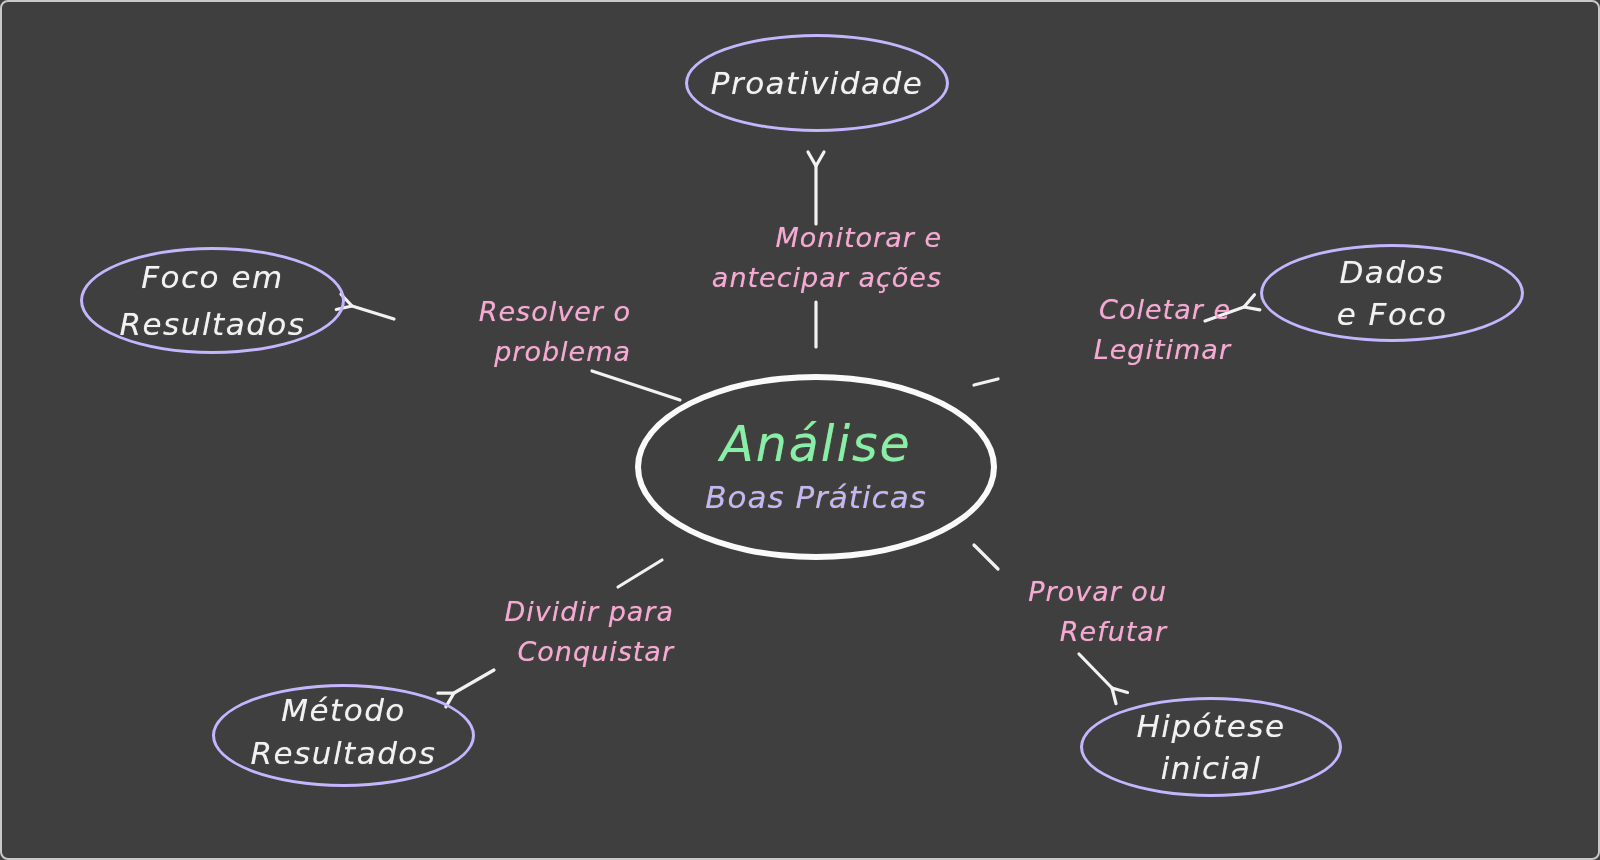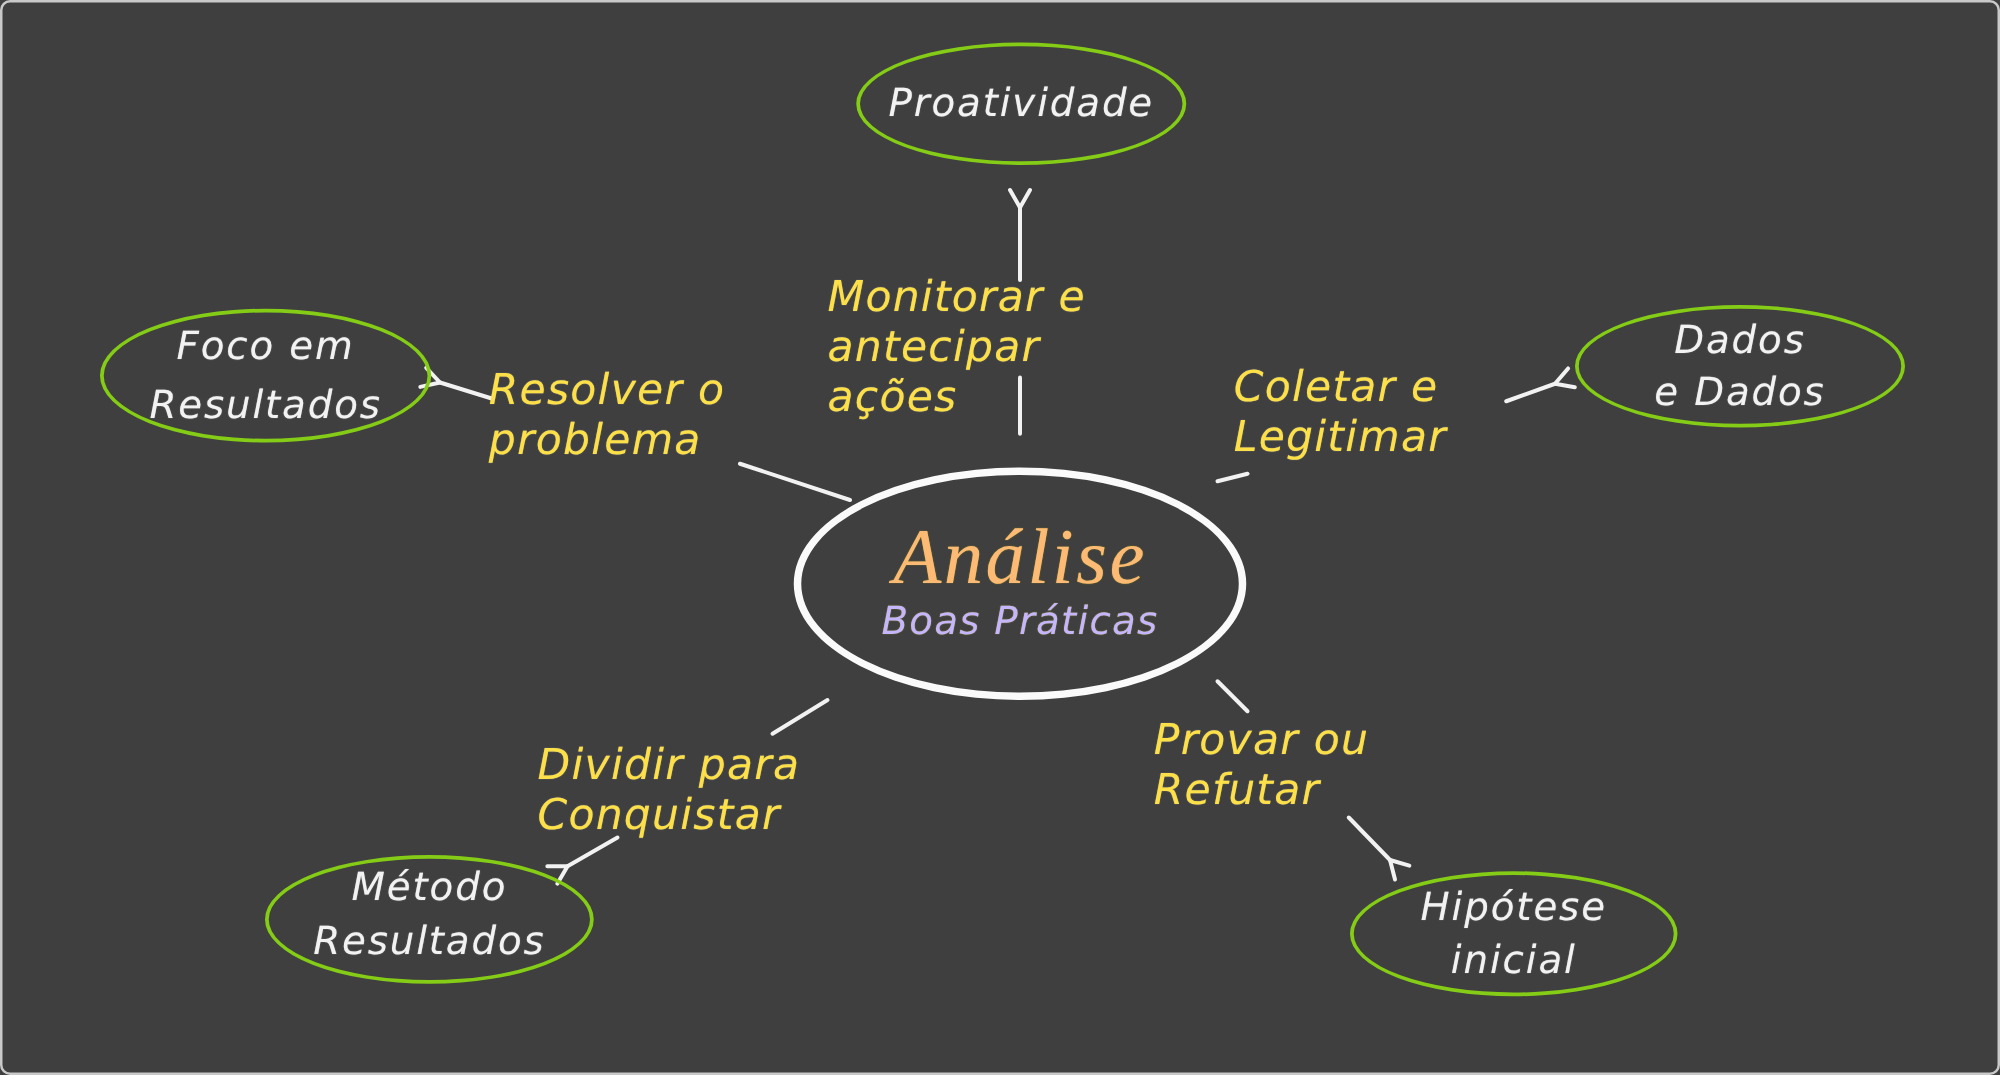--- a/index.html
+++ b/index.html
@@ -27,55 +27,54 @@
     width: 1600px;
     height: 860px;
     pointer-events: none;
   }
   .node {
     position: absolute;
     display: flex;
     flex-direction: column;
     align-items: center;
     justify-content: center;
-    border: 3px solid #84cc16;
+    border: 3px solid #c4b5fd;
     border-radius: 50%;
     color: #f2f2f2;
     text-align: center;
     font-size: 31px;
     line-height: 45px;
     letter-spacing: 1.5px;
     text-shadow: 0 0 1px rgba(255,255,255,0.45);
     box-sizing: border-box;
   }
   .node--center {
     border-width: 6px;
     border-color: #fafafa;
   }
   .node--center .node-title {
-    color: #fdba74;
-    font-size: 63px;
+    color: #86efac;
+    font-size: 49px;
     line-height: 60px;
     letter-spacing: 2px;
     text-shadow: 0 0 1px rgba(247,235,14,0.5);
-    font-family: Liberation Serif, serif;
   }
   .node--center .node-subtitle {
     color: #c4b5fd;
     font-size: 31px;
     line-height: 44px;
     letter-spacing: 1px;
     text-shadow: 0 0 1px rgba(247,235,14,0.5);
   }
   .node-line { display: block; }
   .edge-label {
     position: absolute;
-    color: #fde047;
-    text-align: left;
-    font-size: 34px;
+    color: #f9a8d4;
+    text-align: right;
+    font-size: 27px;
     line-height: 40px;
     letter-spacing: 1px;
     text-shadow: 0 0 1px rgba(255,255,255,0.4);
   }
   .edge-label span { display: block; }
 
   
   #node-center        { left: 633px;  top: 372px; width: 362px; height: 186px; }
   #node-top           { left: 683px;  top: 32px;  width: 264px; height: 98px;  }
   #node-left          { left: 78px;   top: 245px; width: 265px; height: 107px; line-height: 47px; font-style: italic; }
@@ -129,21 +128,21 @@
     <span class="node-line">Proatividade</span>
   </div>
 
   <div class="node" id="node-left">
     <span class="node-line">Foco em</span>
     <span class="node-line">Resultados</span>
   </div>
 
   <div class="node" id="node-right">
     <span class="node-line">Dados</span>
-    <span class="node-line">e Dados</span>
+    <span class="node-line">e Foco</span>
   </div>
 
   <div class="node" id="node-bottom-left">
     <span class="node-line">Método</span>
     <span class="node-line">Resultados</span>
   </div>
 
   <div class="node" id="node-bottom-right">
     <span class="node-line">Hipótese</span>
     <span class="node-line">inicial</span>

